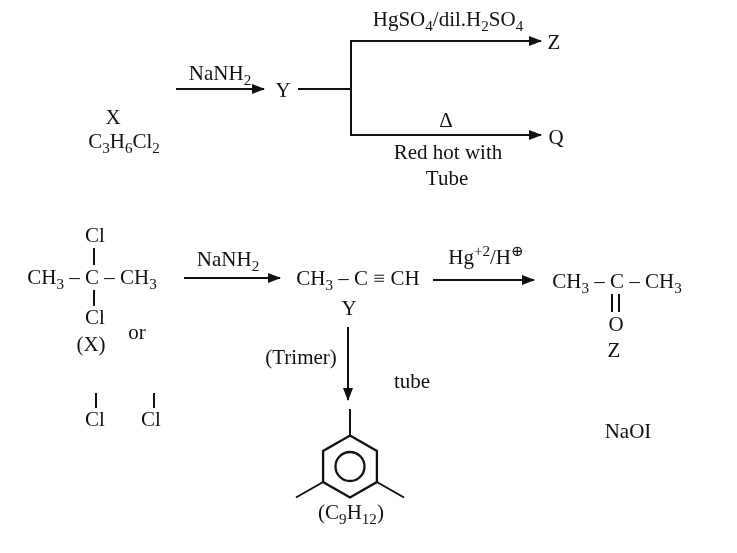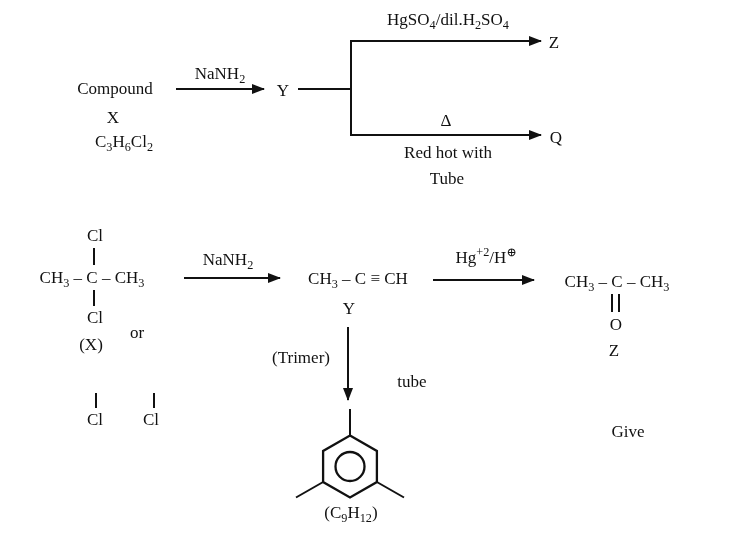--- a/index.html
+++ b/index.html
@@ -11,21 +11,21 @@
   }
   .stage {
     position:relative; width:737px; height:553px;
     background:#ffffff; overflow:hidden;
   }
   .stage svg { position:absolute; left:0; top:0; }
   .lbl {
     position:absolute;
     transform:translate(-50%,-50%);
     white-space:nowrap;
-    font-size:17px;
+    font-size:21px;
     line-height:1;
     text-align:center;
   }
   .lbl sub { font-size:72%; line-height:0; }
   .lbl sup { font-size:72%; line-height:0; }
   line, polygon, circle { stroke:#111111; fill:none; }
 </style>
 </head>
 <body>
 
@@ -57,21 +57,20 @@
     <line x1="612" y1="294" x2="612" y2="312" stroke-width="2"></line>
     <line x1="619" y1="294" x2="619" y2="312" stroke-width="2"></line>
 
     <line x1="350" y1="409" x2="350" y2="436" stroke-width="2"></line>
     <polygon points="350,435.5 376.9,451 376.9,482 350,497.5 323.1,482 323.1,451" stroke-width="2.3"></polygon>
     <circle cx="350" cy="466.5" r="14.5" stroke-width="2.3"></circle>
     <line x1="323.1" y1="482" x2="296" y2="497.5" stroke-width="2"></line>
     <line x1="376.9" y1="482" x2="404" y2="497.5" stroke-width="2"></line>
   </svg>
 
-  <div class="lbl" style="left:115px;top:88px">Compound</div>
   <div class="lbl" style="left:113px;top:117px">X</div>
   <div class="lbl" style="left:124px;top:141px">C<sub>3</sub>H<sub>6</sub>Cl<sub>2</sub></div>
   <div class="lbl" style="left:220px;top:73px">NaNH<sub>2</sub></div>
   <div class="lbl" style="left:283px;top:90px">Y</div>
   <div class="lbl" style="left:448px;top:19px">HgSO<sub>4</sub>/dil.H<sub>2</sub>SO<sub>4</sub></div>
   <div class="lbl" style="left:554px;top:42px">Z</div>
   <div class="lbl" style="left:446px;top:120px">Δ</div>
   <div class="lbl" style="left:448px;top:152px">Red hot with</div>
   <div class="lbl" style="left:447px;top:178px">Tube</div>
   <div class="lbl" style="left:556px;top:137px">Q</div>
@@ -83,18 +82,18 @@
   <div class="lbl" style="left:137px;top:332px">or</div>
   <div class="lbl" style="left:95px;top:419px">Cl</div>
   <div class="lbl" style="left:151px;top:419px">Cl</div>
   <div class="lbl" style="left:228px;top:259px">NaNH<sub>2</sub></div>
   <div class="lbl" style="left:358px;top:278px">CH<sub>3</sub> – C ≡ CH</div>
   <div class="lbl" style="left:349px;top:308px">Y</div>
   <div class="lbl" style="left:486px;top:257px">Hg<sup>+2</sup>/H<sup>⊕</sup></div>
   <div class="lbl" style="left:617px;top:281px">CH<sub>3</sub> – C – CH<sub>3</sub></div>
   <div class="lbl" style="left:616px;top:324px">O</div>
   <div class="lbl" style="left:614px;top:350px">Z</div>
-  <div class="lbl" style="left:628px;top:431px">Give</div>
+  <div class="lbl" style="left:628px;top:431px">NaOI</div>
   <div class="lbl" style="left:301px;top:357px">(Trimer)</div>
   <div class="lbl" style="left:412px;top:381px">tube</div>
   <div class="lbl" style="left:351px;top:512px">(C<sub>9</sub>H<sub>12</sub>)</div>
 
 </div>
 
 </body></html>

